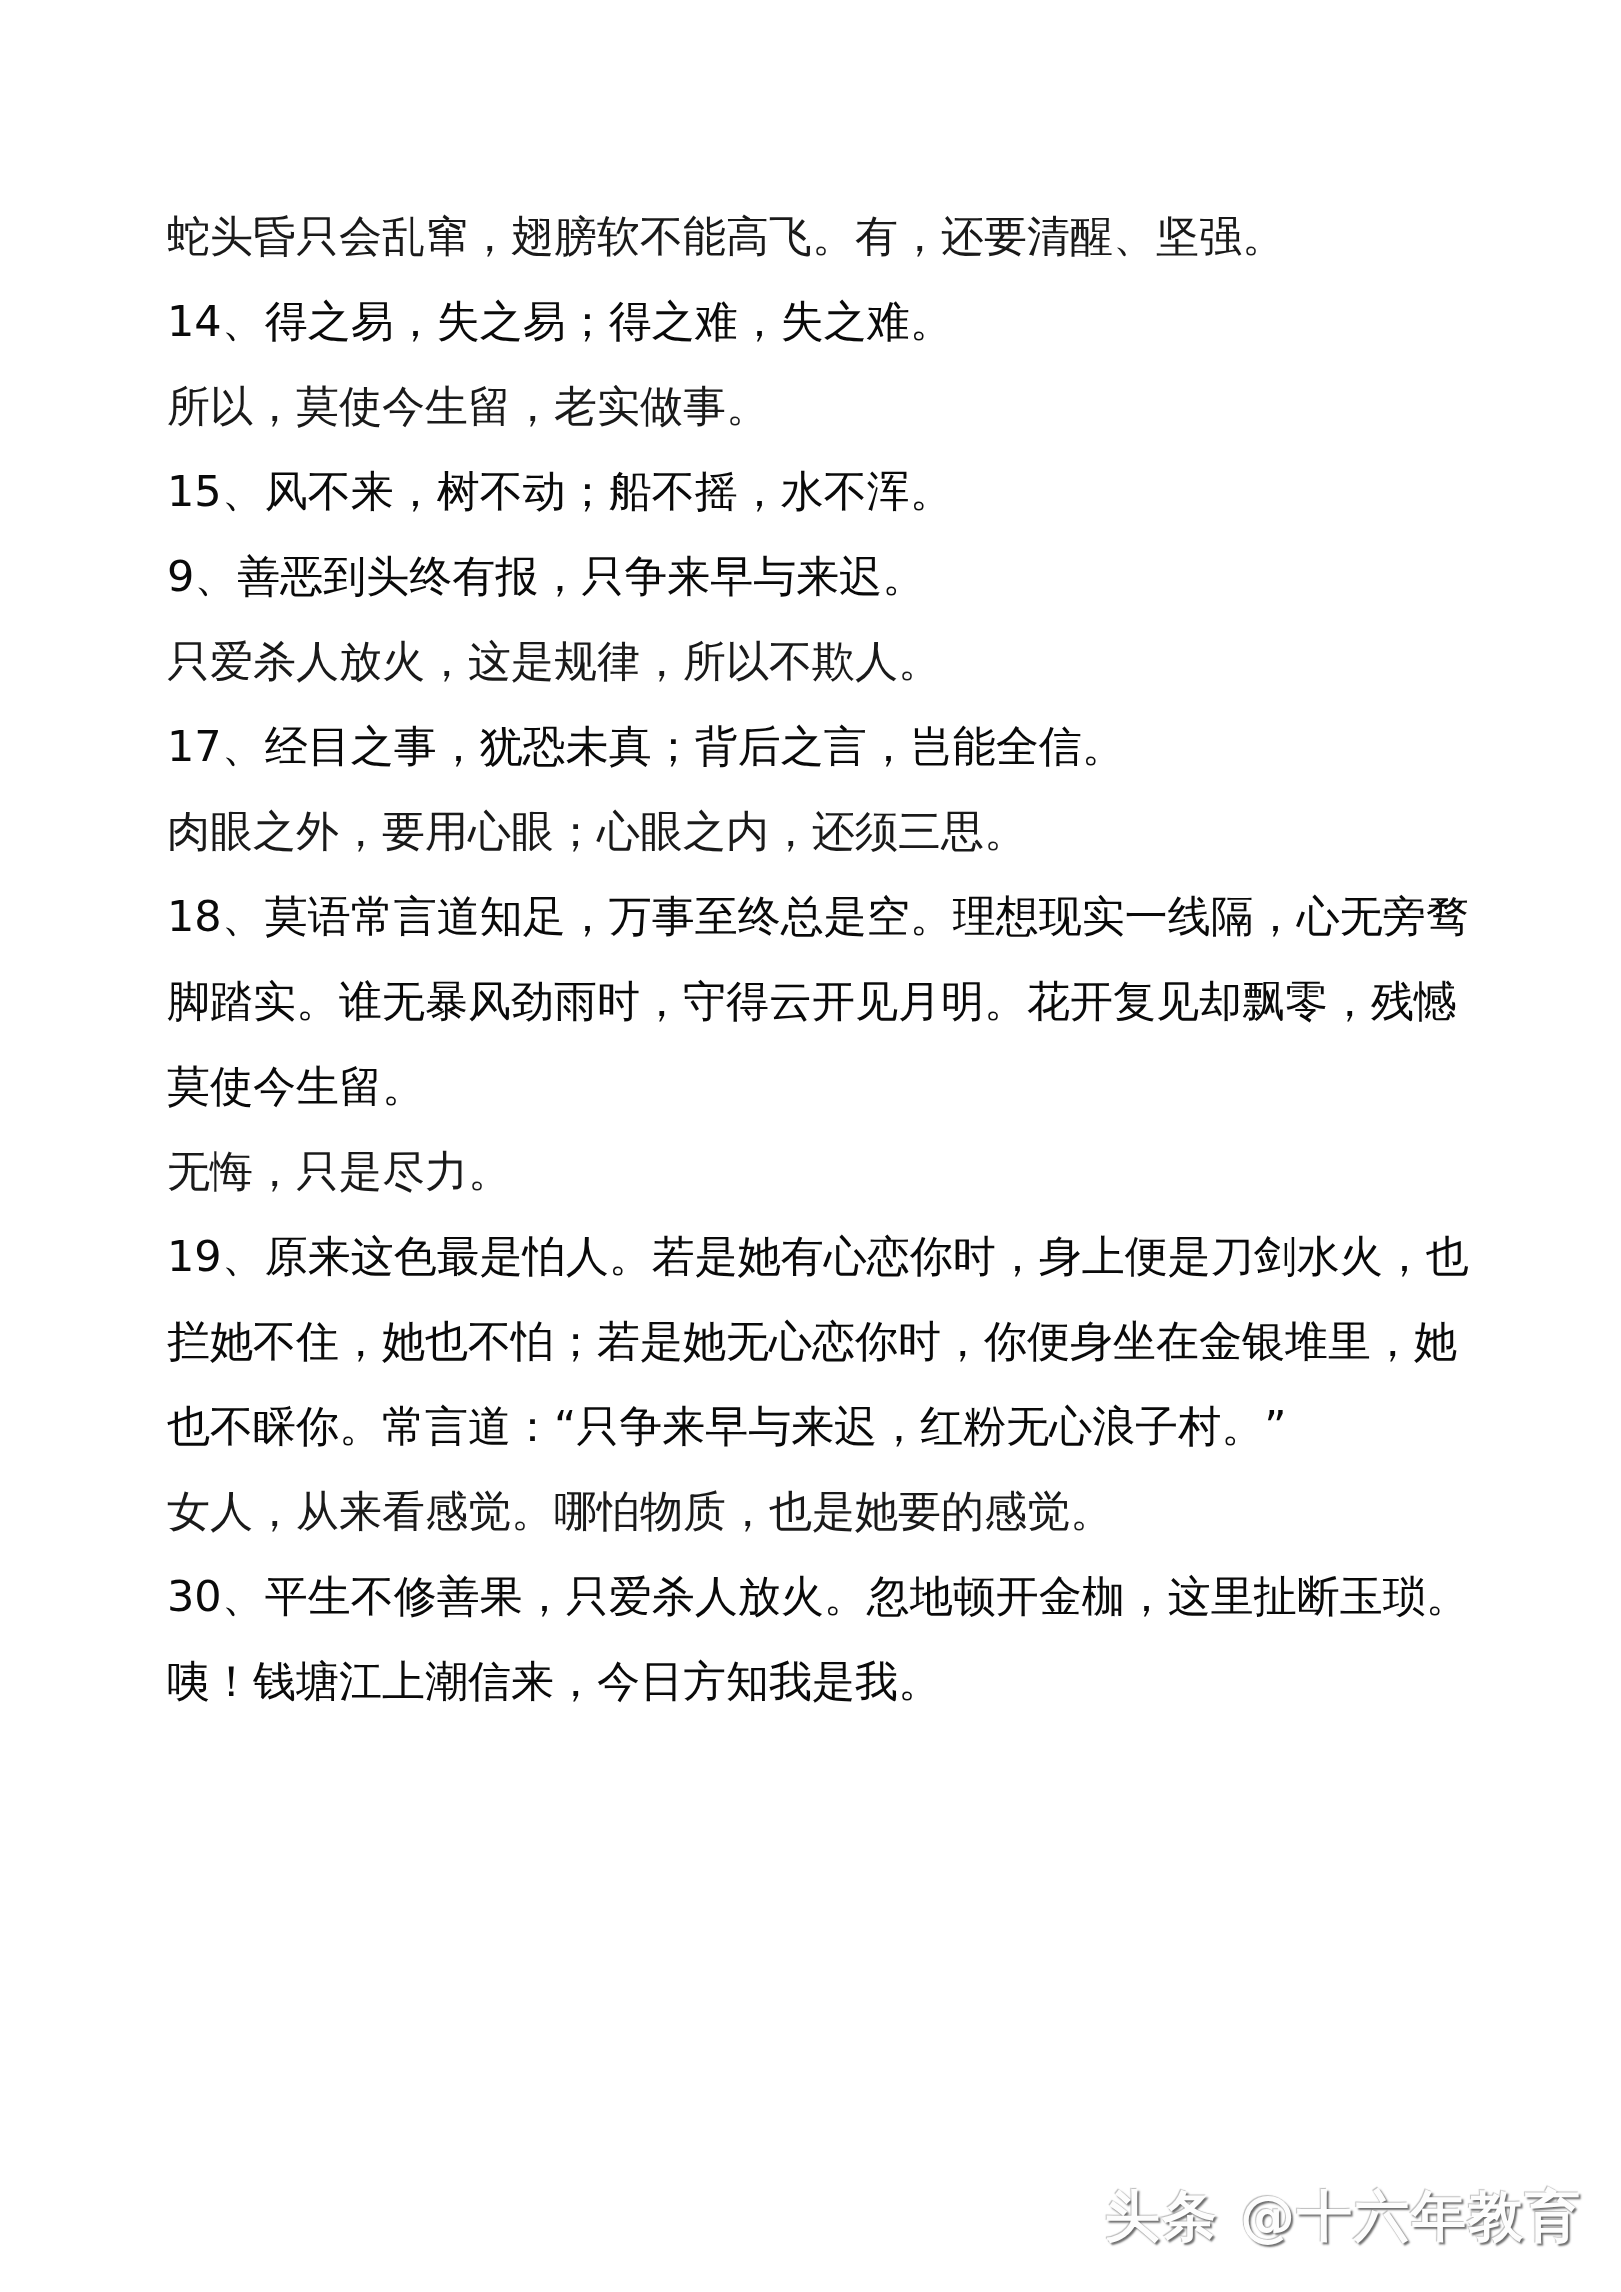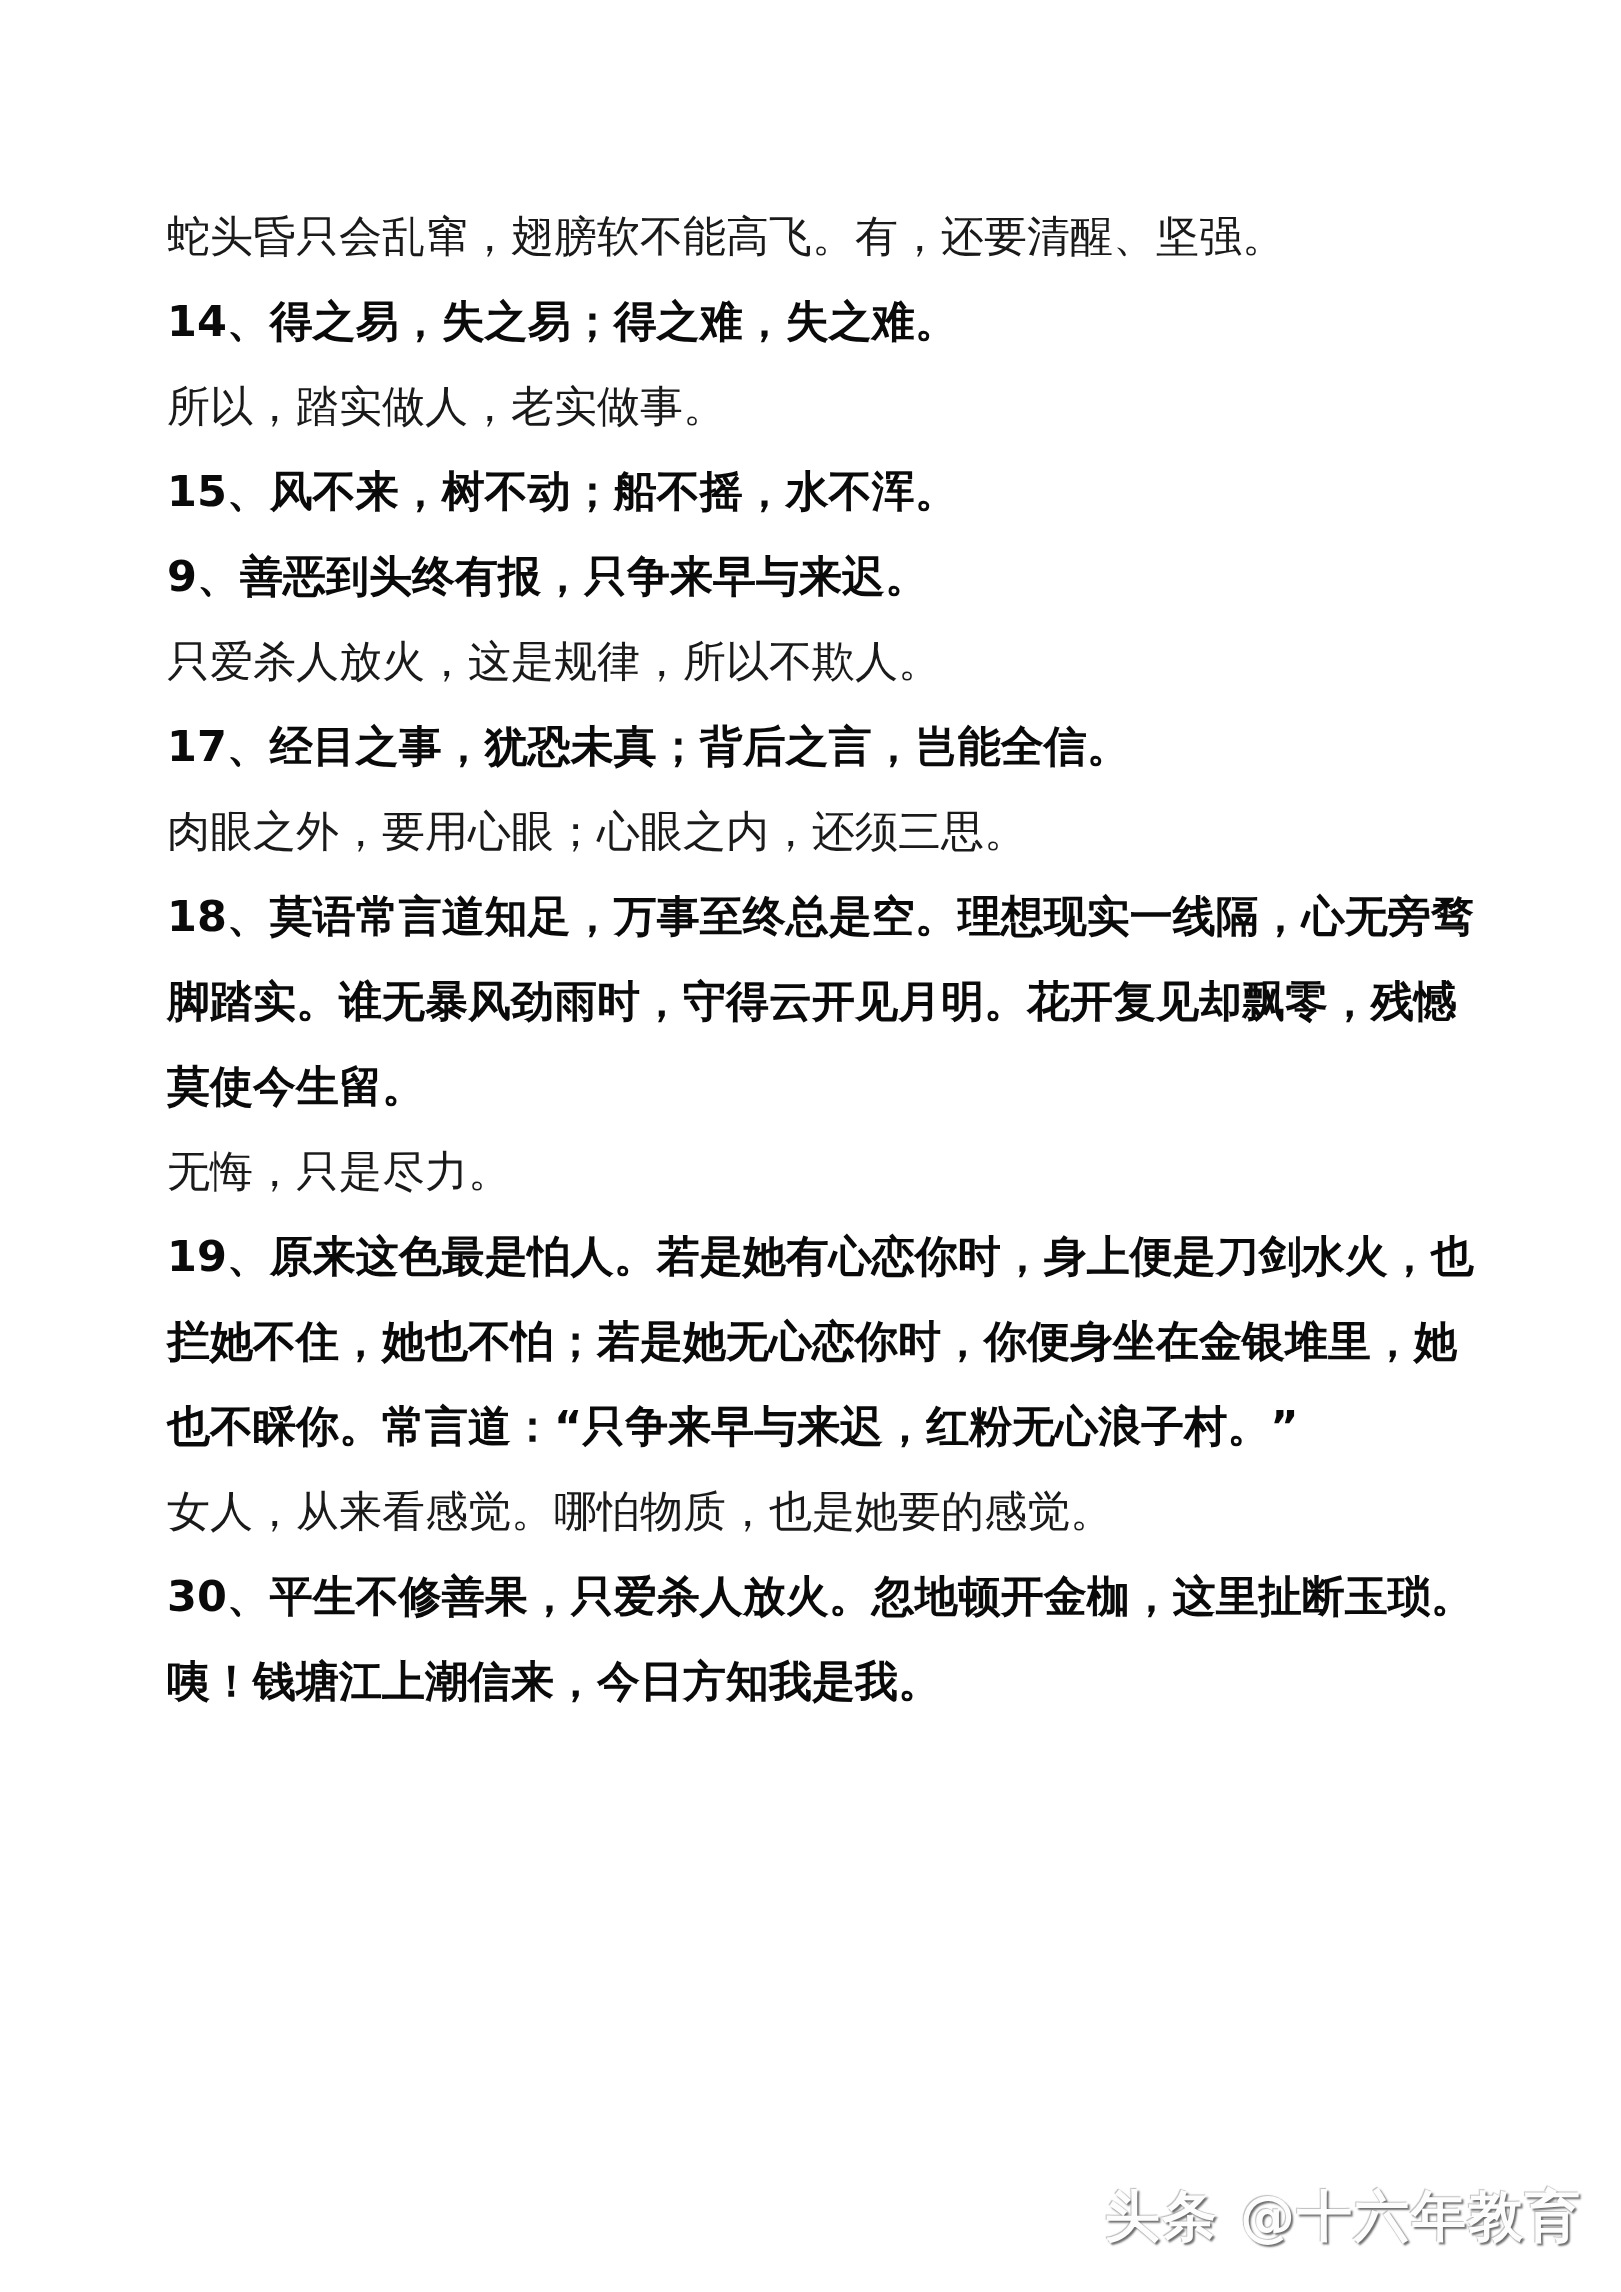--- a/index.html
+++ b/index.html
@@ -22,21 +22,21 @@
   }
   .line {
     height: 85px;
     line-height: 85px;
     font-size: 43px;
     white-space: nowrap;
     letter-spacing: 0px;
     color: #0a0a0a;
   }
   .line.bold {
-    font-weight: 700;
+    font-weight: 400;
   }
   .line.regular {
     font-weight: 400;
     color: #1a1a1a;
   }
   .watermark {
     position: absolute;
     right: 39px;
     bottom: 39px;
     font-size: 55px;
@@ -49,21 +49,21 @@
     white-space: nowrap;
   }
 </style>
 </head>
 <body>
 
 <div class="page">
   <div class="content">
     <div class="line regular">蛇头昏只会乱窜，翅膀软不能高飞。有，还要清醒、坚强。</div>
     <div class="line bold">14、得之易，失之易；得之难，失之难。</div>
-    <div class="line regular">所以，踏实做人，老实做事。</div>
+    <div class="line regular">所以，莫使今生留，老实做事。</div>
     <div class="line bold">15、风不来，树不动；船不摇，水不浑。</div>
     <div class="line bold">9、善恶到头终有报，只争来早与来迟。</div>
     <div class="line regular">只爱杀人放火，这是规律，所以不欺人。</div>
     <div class="line bold">17、经目之事，犹恐未真；背后之言，岂能全信。</div>
     <div class="line regular">肉眼之外，要用心眼；心眼之内，还须三思。</div>
     <div class="line bold">18、莫语常言道知足，万事至终总是空。理想现实一线隔，心无旁骛</div>
     <div class="line bold">脚踏实。谁无暴风劲雨时，守得云开见月明。花开复见却飘零，残憾</div>
     <div class="line bold">莫使今生留。</div>
     <div class="line regular">无悔，只是尽力。</div>
     <div class="line bold">19、原来这色最是怕人。若是她有心恋你时，身上便是刀剑水火，也</div>

